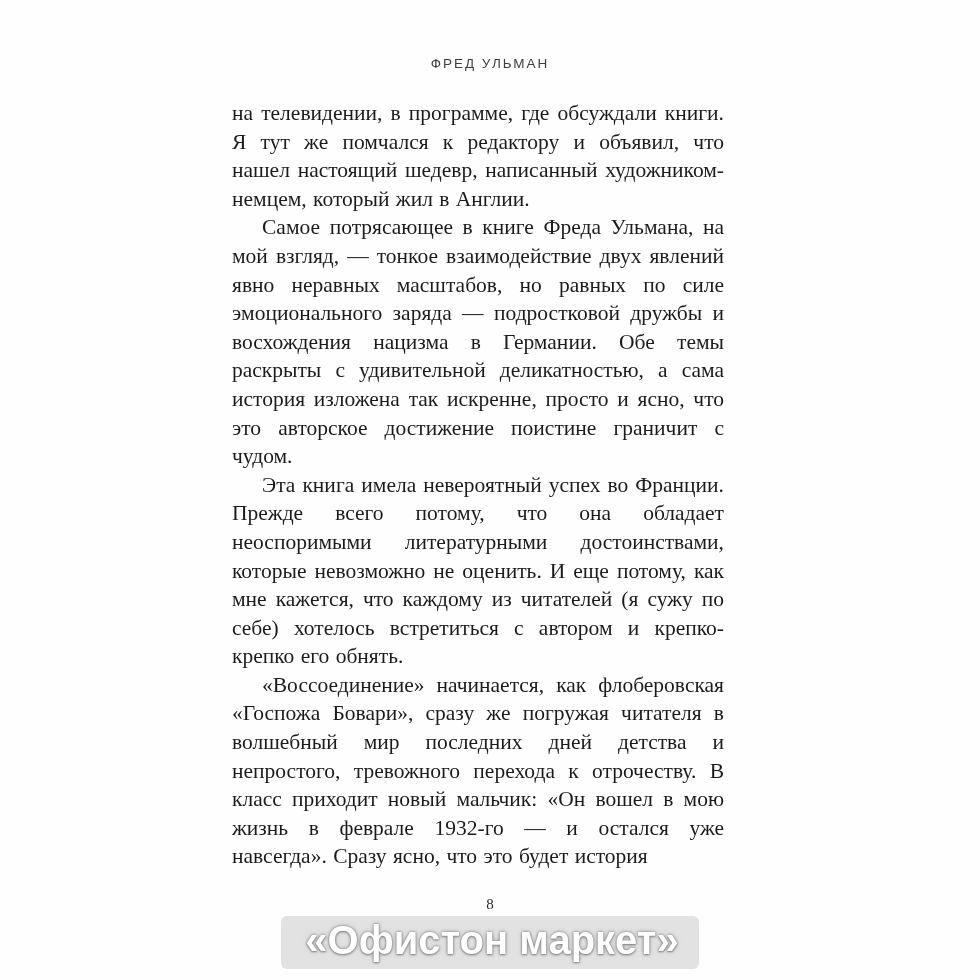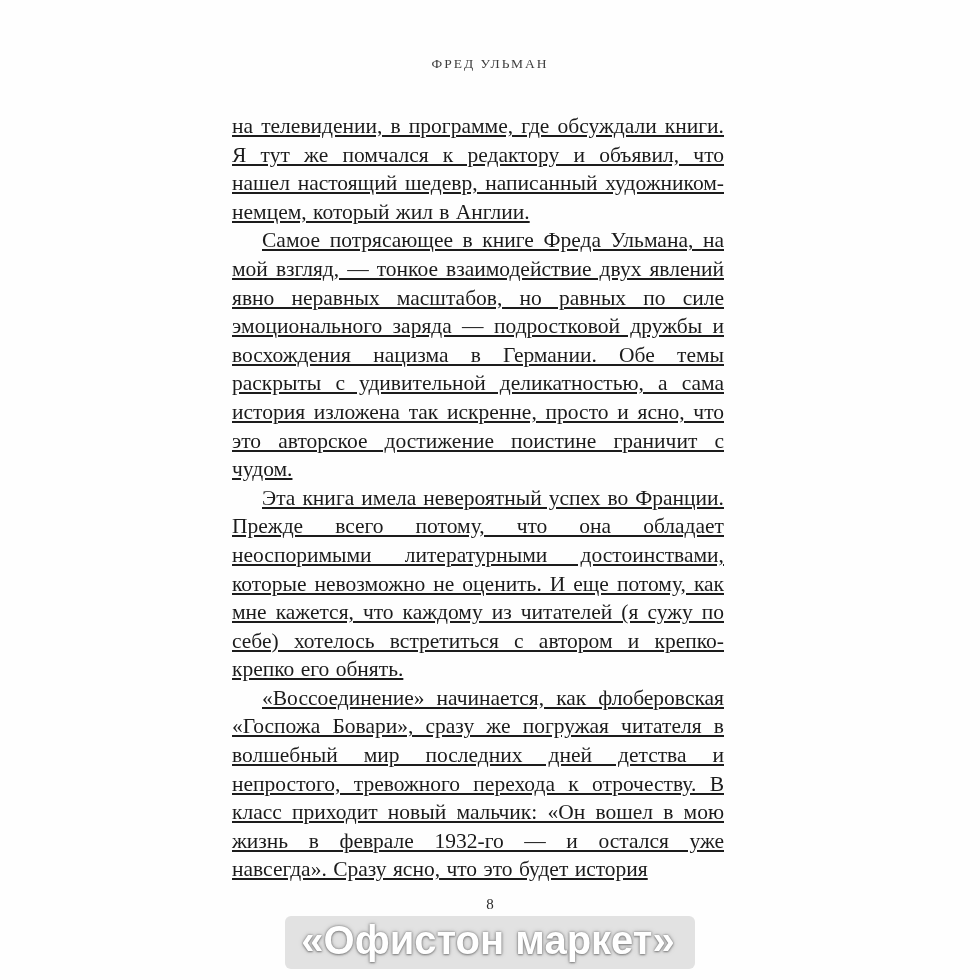--- a/index.html
+++ b/index.html
@@ -19,31 +19,30 @@
     inset: 0;
     background: #fefefe;
     color: #1c1c1c;
   }
   .running-head {
     position: absolute;
     top: 56px;
     left: 0;
     width: 100%;
     text-align: center;
-    font-family: Liberation Serif, serif;
+    font-family: Liberation Sans, sans-serif;
     font-size: 13.5px;
     letter-spacing: 2px;
     color: #3d3d3d;
   }
   .text-block {
     position: absolute;
-    top: 112px;
+    top: 99px;
     left: 232px;
     width: 492px;
-    text-decoration: underline;
   }
   .text-block p {
     margin: 0;
     font-size: 21.5px;
     line-height: 28.6px;
     text-align: justify;
     text-indent: 30px;
     color: #1b1b1b;
     word-spacing: 1px;
   }
@@ -66,21 +65,21 @@
     top: 914px;
     height: 56px;
     display: flex;
     align-items: center;
     justify-content: center;
   }
   .watermark .band {
     display: inline-block;
     background: rgba(182, 182, 182, 0.38);
     border-radius: 6px;
-    padding: 2px 20px 6px 16px;
+    padding: 2px 20px 6px 24px;
   }
   .watermark .band span {
     font-family: "Liberation Sans", "DejaVu Sans", sans-serif;
     font-size: 40px;
     font-weight: bold;
     color: #ffffff;
     text-shadow:
       0 0 2px rgba(120,120,120,0.9),
       0 0 4px rgba(140,140,140,0.7),
       0 1px 2px rgba(110,110,110,0.7);

